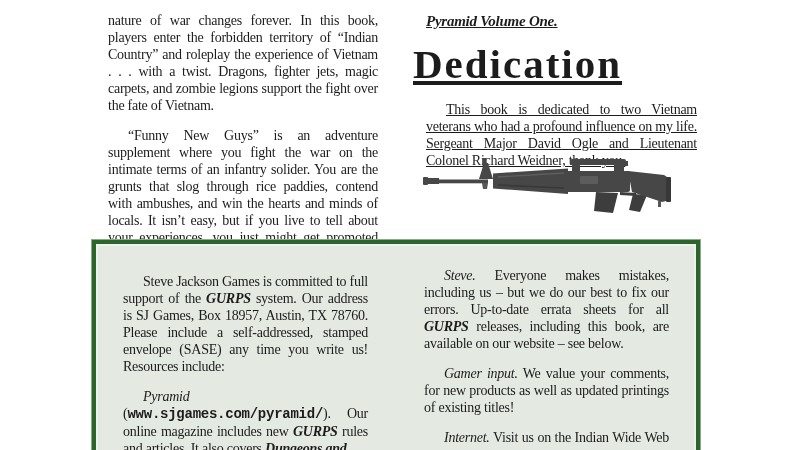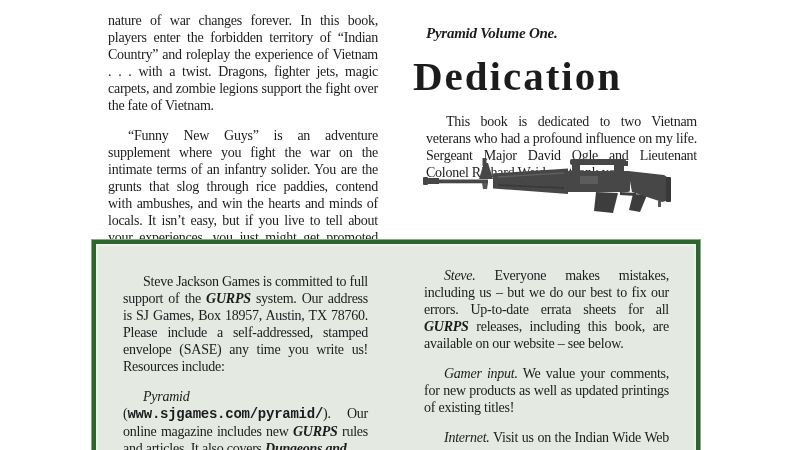--- a/index.html
+++ b/index.html
@@ -14,21 +14,21 @@
       letter-spacing: -0.25px; }
   .indent { text-indent: 20px; }
   .seg-b  { font-weight: bold; font-family: Liberation Mono, monospace; }
   .seg-i  { font-style: italic; }
   .seg-bi { font-weight: bold; font-style: italic; }
 
   .top-left-col {
     position: absolute; left: 95px; top: -1px; width: 296px;
   }
   .top-right-col {
-    position: absolute; left: 413px; top: 12px; width: 297px;
+    position: absolute; left: 413px; top: 0; width: 297px; text-decoration: underline;
   }
   .kicker {
     font-weight: bold; font-style: italic;
     font-size: 15px; line-height: 17px; text-align: left;
   }
   .dedication-heading {
     margin: 3px 0 16px 0;
     font-size: 41px; line-height: 42px;
     font-weight: 600; letter-spacing: 2px;
   }

